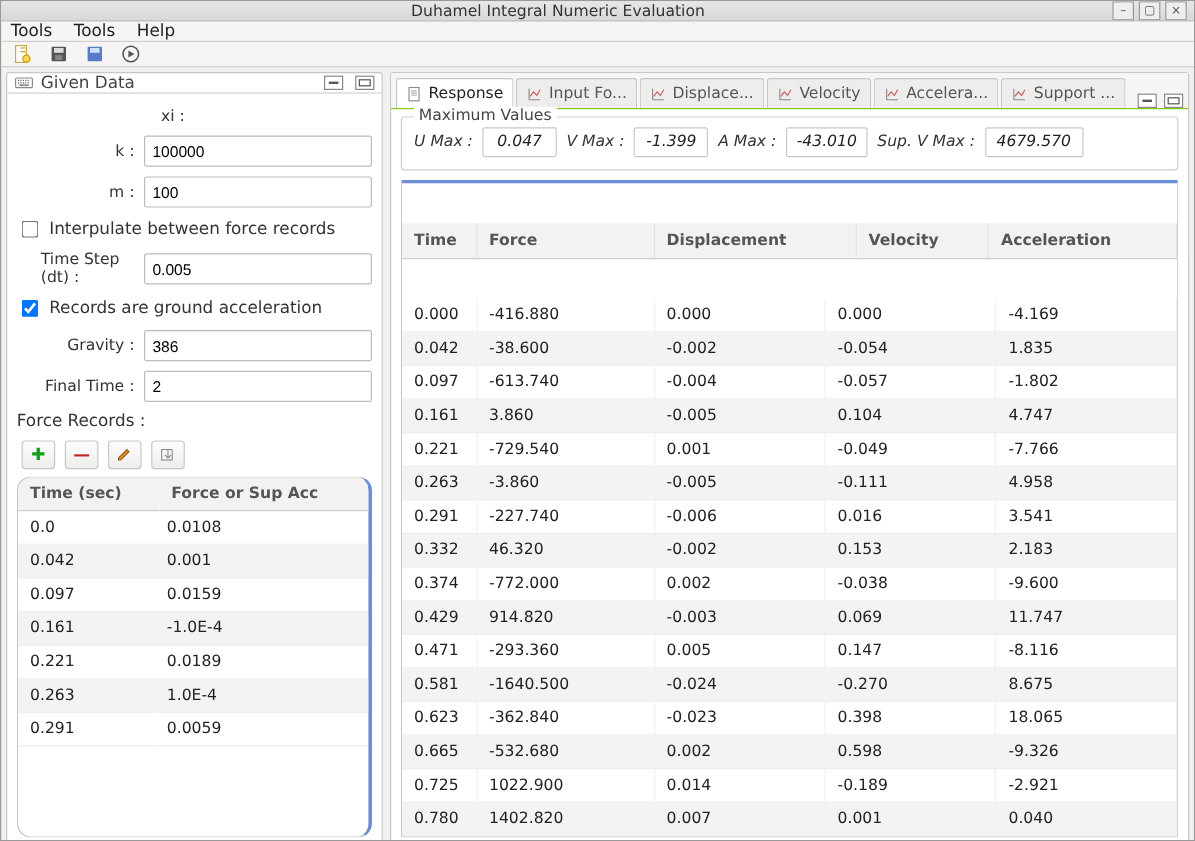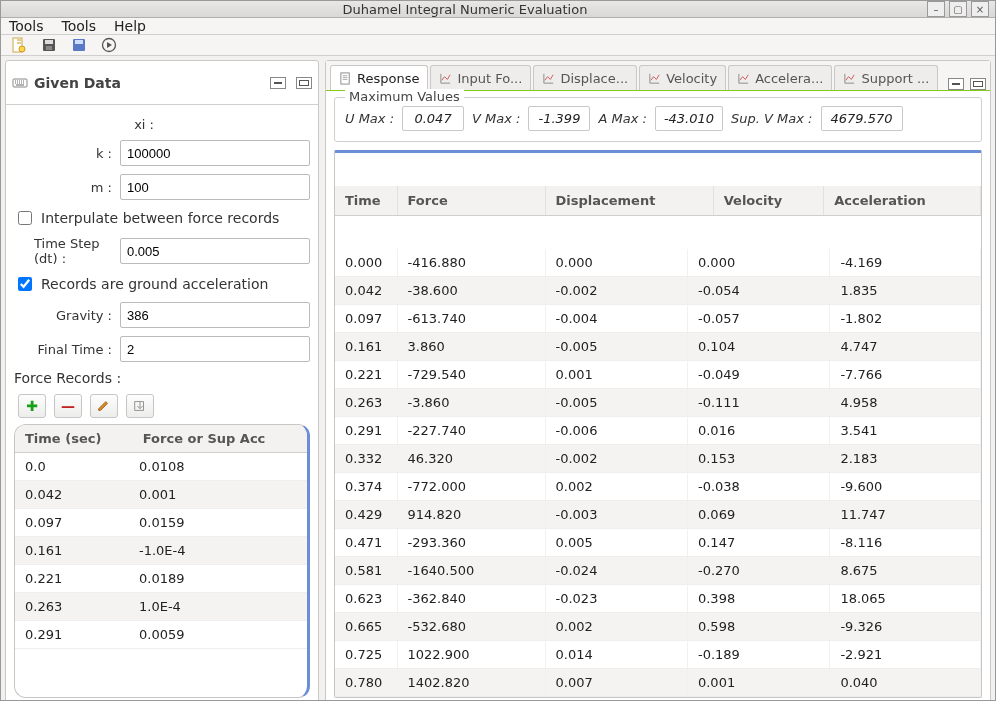--- a/index.html
+++ b/index.html
@@ -53,23 +53,23 @@
   .tbtn svg{width:16px;height:16px;}
   
   .mainarea{flex:1;display:flex;gap:6px;padding:4px;}
   .panel{
     background:#fff;border:1px solid #c9c8c6;border-radius:3px;
     display:flex;flex-direction:column;position:relative;
   }
   .leftpanel{width:314px;}
   .rightpanel{flex:1;}
   .panel-head{
-    height:44px;display:flex;align-items:center;
+    height:17px;display:flex;align-items:center;
     padding:0 6px;border-bottom:1px solid #d0cfce;
-    font-weight:700;color:#444;font-size:14px;gap:6px;
+    font-weight:400;color:#444;font-size:14px;gap:6px;
   }
   .panel-head .sp{flex:1;}
   .headicon{width:16px;height:16px;}
   .headctl{width:16px;height:12px;border:1px solid #888;margin-left:4px;background:#fff;position:relative;}
   .headctl.min::after{content:"";position:absolute;left:3px;right:3px;top:4px;height:2px;background:#555;}
   .headctl.max::after{content:"";position:absolute;left:2px;right:2px;top:2px;bottom:2px;border:1px solid #555;}
   
   .form-row{display:flex;align-items:center;padding:4px 8px;gap:8px;margin-left:20px;}
   .form-row label{width:120px;text-align:right;color:#333;}
   .form-row input[type=text]{

